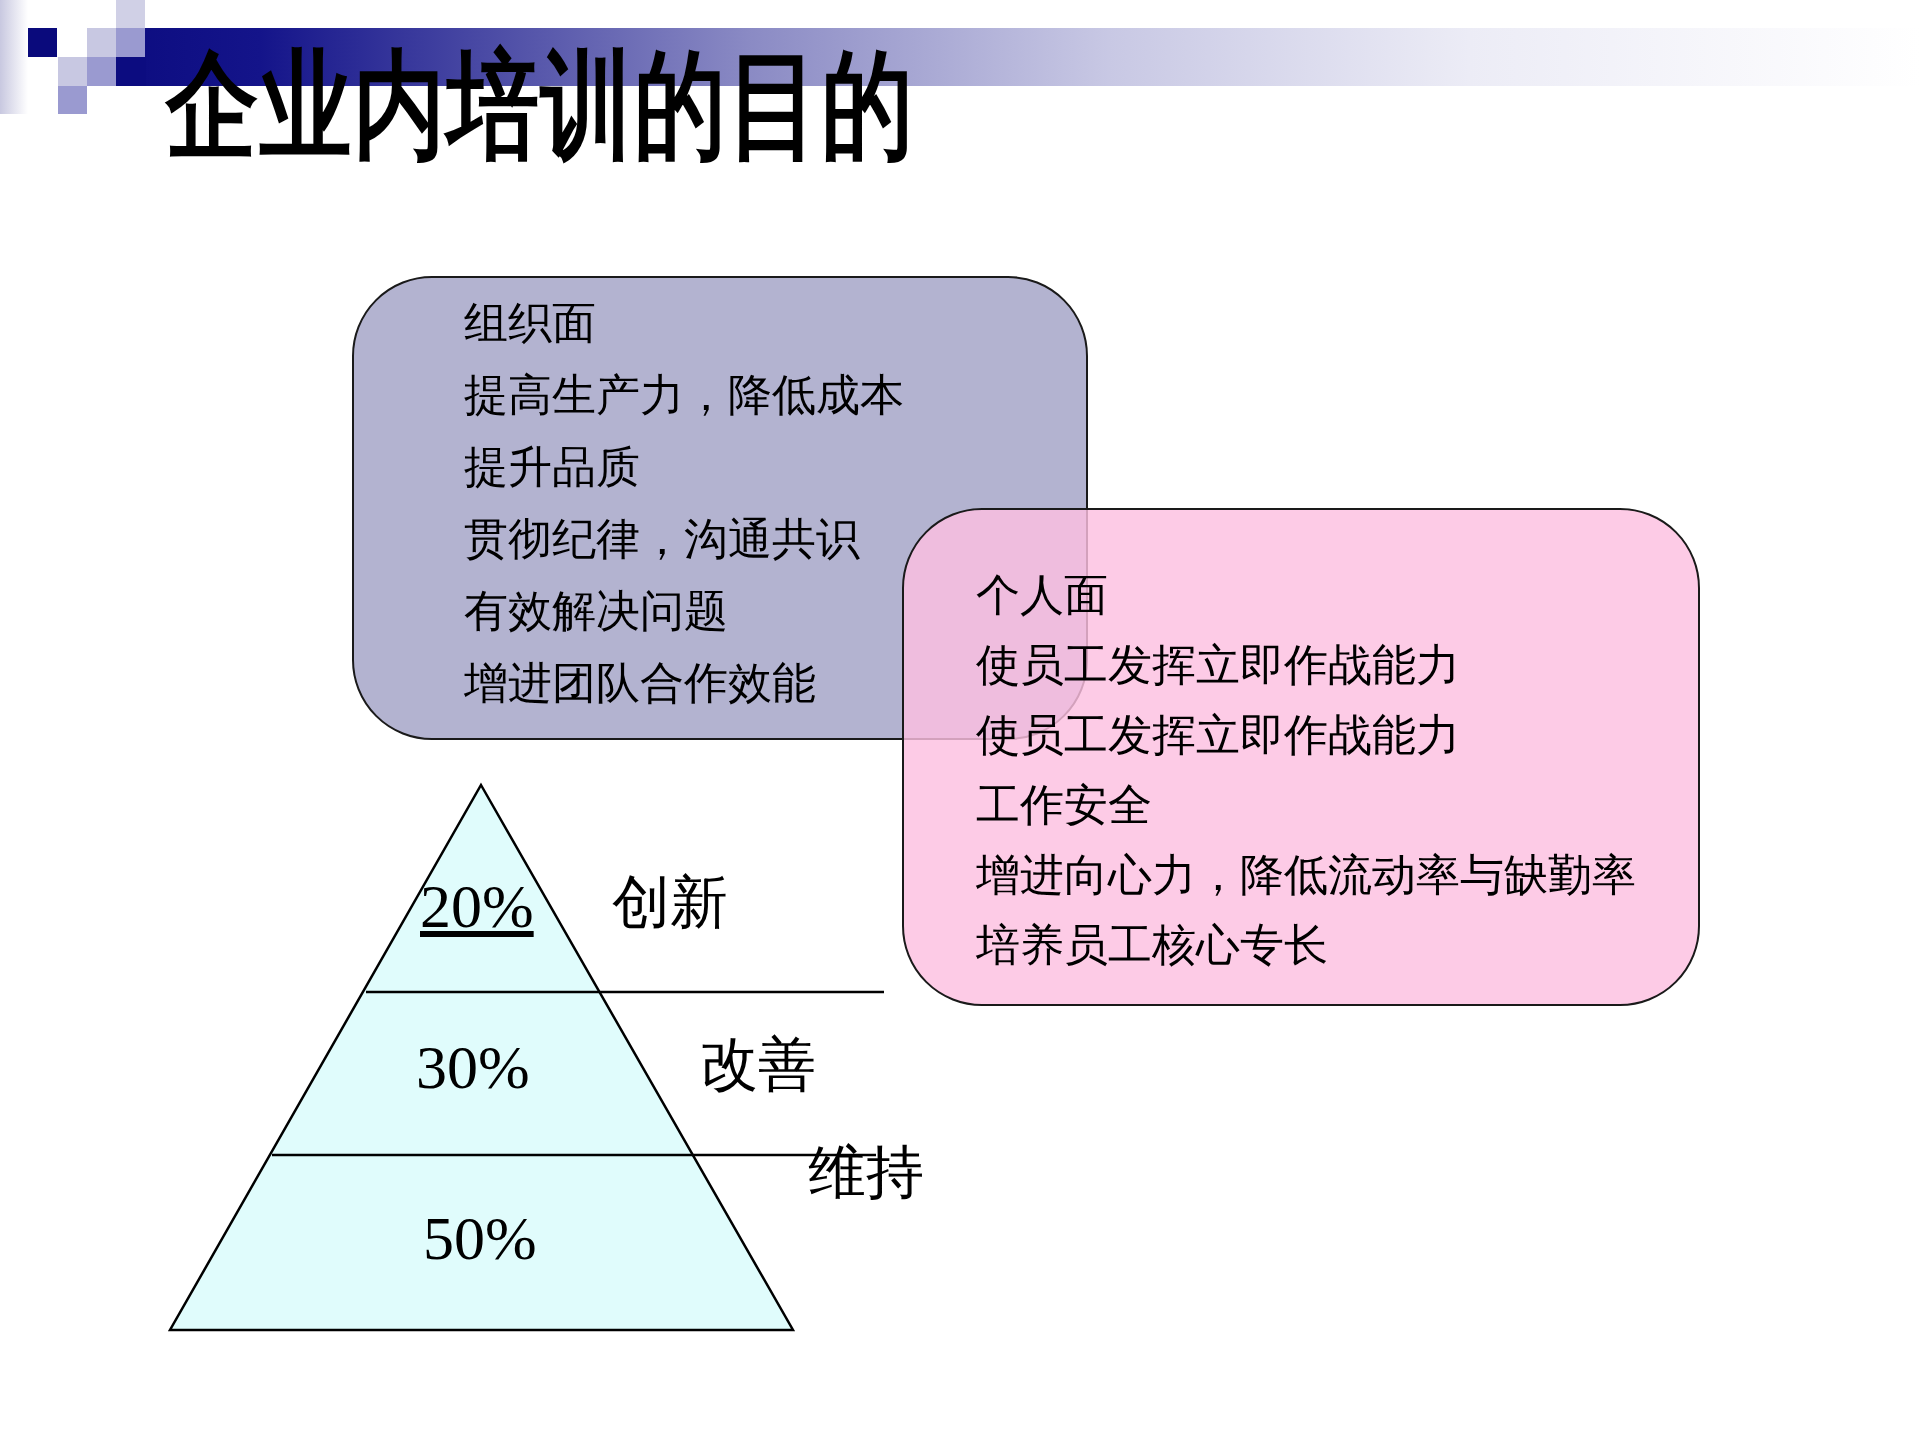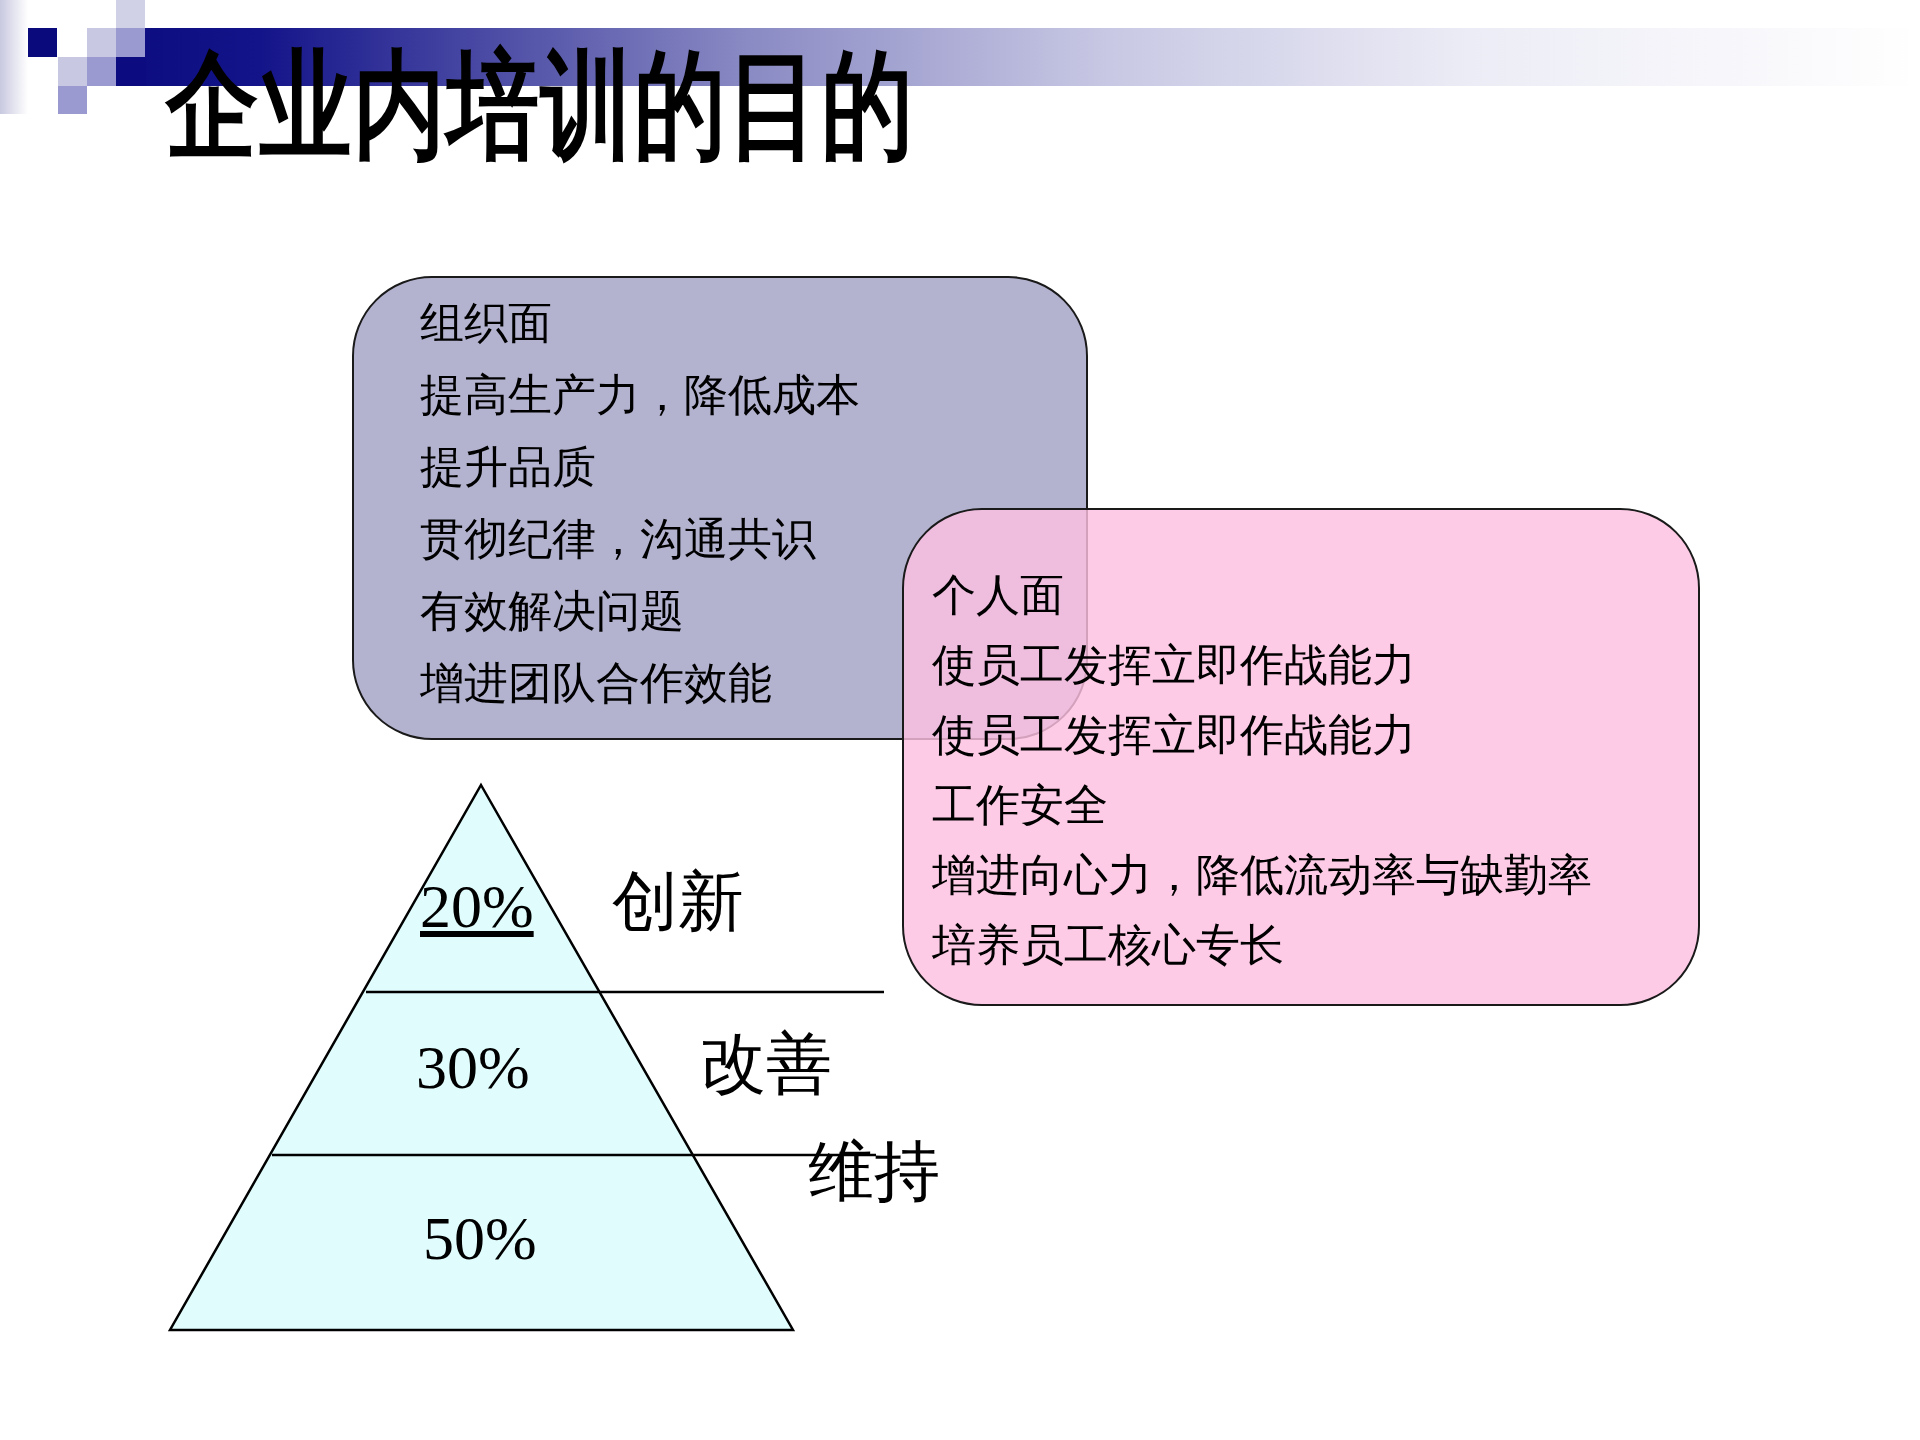--- a/index.html
+++ b/index.html
@@ -28,31 +28,31 @@
   .box {
     position: absolute; border: 2px solid #1a1a1a; border-radius: 80px;
     box-sizing: border-box;
   }
   .box-org { left: 352px; top: 276px; width: 736px; height: 464px; background: #b3b3d0; }
   .box-ind { left: 902px; top: 508px; width: 798px; height: 498px; background: rgba(253, 192, 224, 0.82); }
   .box-lines {
     position: absolute; font-family: "DejaVu Sans", sans-serif; font-size: 44px;
     color: #000; line-height: 72px; white-space: nowrap;
   }
-  .box-lines div { height: 72px; }
+  .box-lines div { height: 72px; margin-left: 44px; }
   .org-lines { left: 420px; top: 287px; }
   .ind-lines { left: 932px; top: 560px; line-height: 70px; }
   .ind-lines div { height: 70px; }
   svg.pyramid { position: absolute; left: 0; top: 0; }
   .pct {
     position: absolute; font-family: "Liberation Serif", serif; font-size: 62px;
     color: #000; line-height: 62px; white-space: nowrap;
   }
   .level-label {
-    position: absolute; font-family: "DejaVu Serif", serif; font-size: 66px;
+    position: absolute; font-family: "DejaVu Serif", serif; font-size: 58px;
     color: #000; line-height: 64px; white-space: nowrap;
   }
 </style>
 </head>
 <body>
 
 <div class="left-strip"></div>
 <div class="header-bar"></div>
 <div class="sq" style="left:116px;top:0;background:#d0d0e6;"></div>
 <div class="sq" style="left:28px;top:28px;background:#0a0a7c;"></div>

